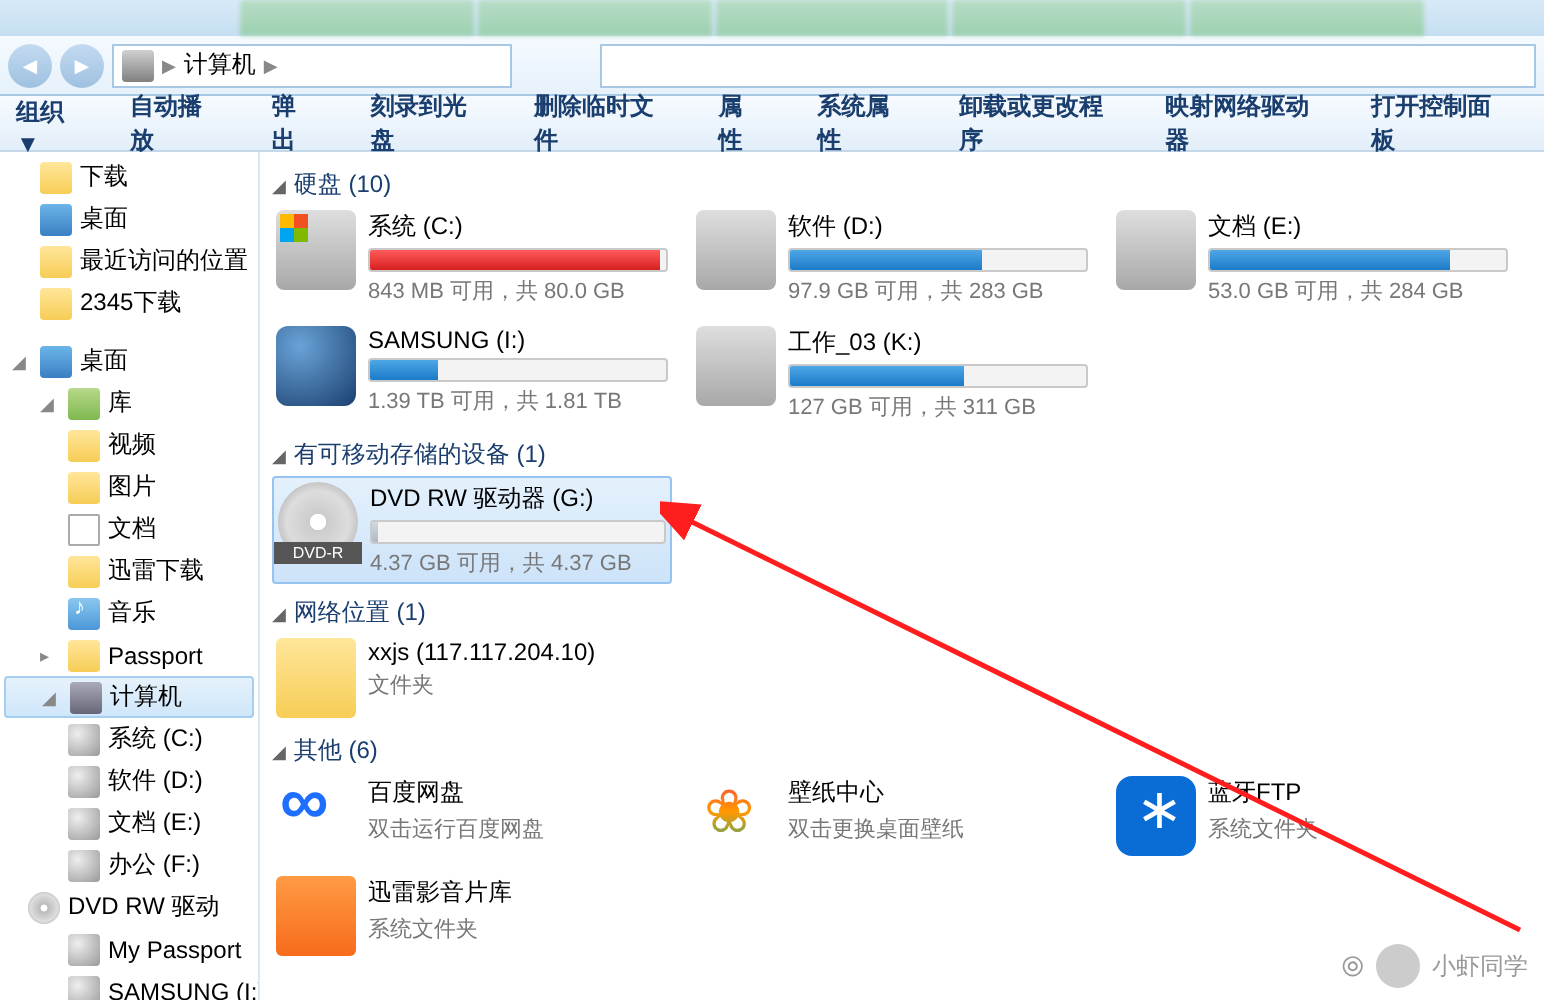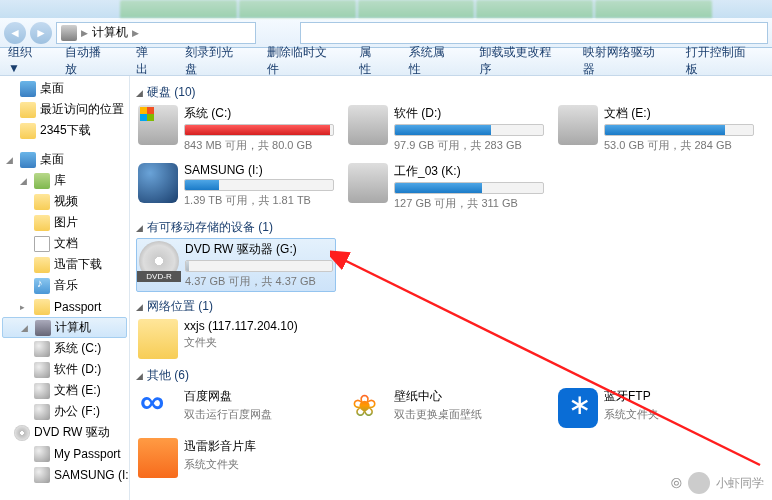--- a/index.html
+++ b/index.html
@@ -6,21 +6,21 @@
 body { width:772px; height:500px; background:#fff; overflow:hidden; position:relative; }
 .titlebar { height:18px; background:linear-gradient(#d8e9f7,#c5dff2); }
 .navbar { height:30px; background:linear-gradient(#f5faff,#e6f1fb); border-bottom:1px solid #a8c8e4; display:flex; align-items:center; padding:0 4px; gap:4px; }
 .navbtn { width:22px; height:22px; border-radius:11px; background:linear-gradient(#c3daf0,#9ec1e0); display:flex; align-items:center; justify-content:center; color:#fff; font-size:12px; }
 .breadcrumb { flex:0 0 200px; height:22px; background:#fff; border:1px solid #a8c8e4; display:flex; align-items:center; padding:0 4px; gap:4px; }
 .bcicon { width:16px; height:16px; background:linear-gradient(#d0d0d0,#808080); border-radius:2px; }
 .sep { color:#888; font-size:9px; }
 .searchbox { flex:1; height:22px; background:#fff; border:1px solid #a8c8e4; margin-left:40px; }
 .blur-tabs { position:absolute; top:0; left:120px; right:60px; height:18px; display:flex; gap:2px; filter:blur(1px); opacity:.6; }
 .blur-tabs span { flex:1; background:linear-gradient(#a5d6a7,#81c784); border-radius:2px 2px 0 0; }
-.toolbar { height:28px; background:linear-gradient(#f7fbff,#e2eef9); border-bottom:1px solid #c5d8ea; display:flex; align-items:flex-end; padding:0 8px; }
+.toolbar { height:28px; background:linear-gradient(#f7fbff,#e2eef9); border-bottom:1px solid #c5d8ea; display:flex; align-items:flex-start; padding:0 8px;font-weight:bold; }
 .tlabel { color:#1a3e6e; margin-right:8px; }
 .tbtn { color:#1a3e6e; padding:0 14px; height:28px; display:flex; align-items:center; cursor:pointer; }
 .split { display:flex; height:424px; }
 .sidebar { width:130px; background:#fff; border-right:1px solid #dde7f0; overflow:hidden; padding-top:2px; }
 .tvitem { display:flex; align-items:center; height:21px; padding-left:6px; gap:4px; cursor:pointer; white-space:nowrap; }
 .tvitem.indent { padding-left:20px; }
 .tvitem.sel { background:linear-gradient(#e6f2fc,#cfe6fa); border:1px solid #a5cef0; border-radius:2px; margin:0 2px; padding-left:18px; }
 .tvexp { width:10px; color:#888; font-size:9px; }
 .fico { width:16px; height:16px; flex-shrink:0; }
 .ico-folder { background:linear-gradient(#ffe69a,#f7cd56); border-radius:2px; }
@@ -99,20 +99,24 @@
   <span class="tbtn">系统属性</span>
   <span class="tbtn">卸载或更改程序</span>
   <span class="tbtn">映射网络驱动器</span>
   <span class="tbtn">打开控制面板</span>
 </div>
 
 <div class="split">
   <div class="sidebar">
     <div id="tree-top">
         <div class="tvitem indent">
+          <div class="fico ico-folder"></div>
+          <span>下载</span>
+        </div>
+        <div class="tvitem indent">
           <div class="fico ico-desktop"></div>
           <span>桌面</span>
         </div>
         <div class="tvitem indent">
           <div class="fico ico-folder"></div>
           <span>最近访问的位置</span>
         </div>
         <div class="tvitem indent">
           <div class="fico ico-folder"></div>
           <span>2345下载</span>

